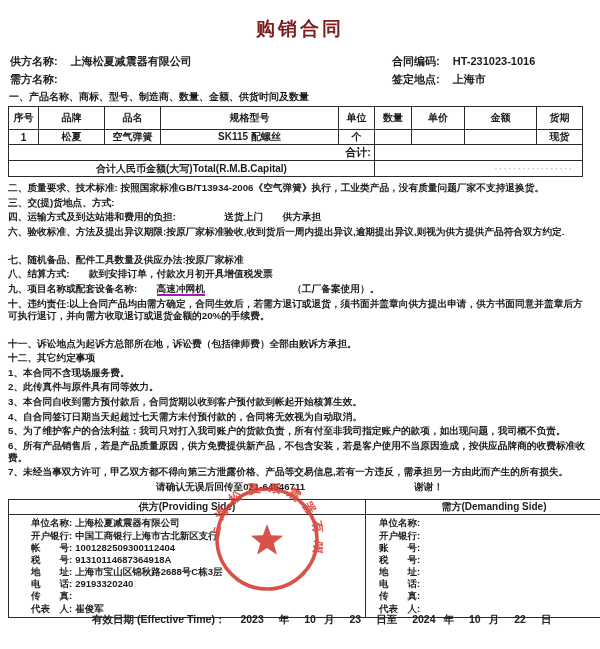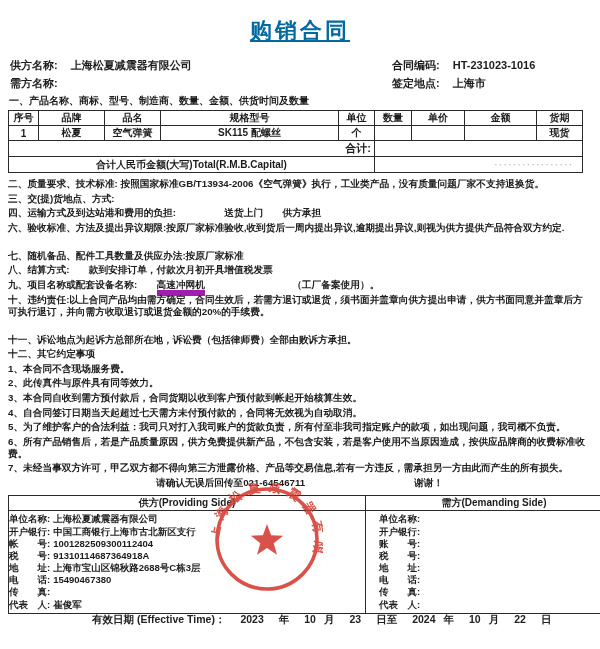--- a/index.html
+++ b/index.html
@@ -7,56 +7,56 @@
   body {
     width:600px; height:649px;
     font-family:"Liberation Sans","DejaVu Sans",sans-serif;
     color:#1c1c1c;
     position:relative;
     overflow:hidden;
   }
   .page { position:relative; width:600px; height:649px; padding:12px 8px 0 8px; }
 
   .title {
-    text-align:center; font-size:22px; font-weight:bold;
-    letter-spacing:3px; margin-top:4px; margin-bottom:10px; color:#0369a1;text-decoration:underline;
+    text-align:center; font-size:19px; font-weight:bold;
+    letter-spacing:3px; margin-top:4px; margin-bottom:10px; color:#7f1d1d;
   }
 
   .hdr { display:flex; justify-content:space-between; font-size:11px; font-weight:bold; margin-bottom:0;align-items:center; }
   .hdr-left { padding-left:2px; }
   .hdr-right { width:200px; }
   .hdr-row { line-height:18px; height:18px; white-space:nowrap; }
   .hdr-row .lbl { margin-right:10px; }
 
   .sec1-heading { font-size:10px; font-weight:bold; margin:2px 0 2px 1px; }
 
   table { border-collapse:collapse; table-layout:fixed; }
   .t1 { width:574px; font-size:10px; }
   .t1 th, .t1 td { border:1px solid #2a2a2a; text-align:center; font-weight:bold; overflow:hidden; white-space:nowrap; }
-  .t1 th { height:15px; }
+  .t1 th { height:23px; }
   .t1 td { height:14px; }
   .t1 .total-cell { text-align:right; padding-right:3px; font-size:11px; }
   .t1 .capital-cell { height:16px; }
   .t1 .dots-cell { text-align:right; padding-right:8px; color:#b5b5b5; font-size:8px; letter-spacing:2px; }
 
   .clauses { margin-top:5px; font-size:9.7px; font-weight:600; line-height:12px; color:#202020; }
   .clause { margin-bottom:2.6px; }
   .clause.gap-top { margin-top:16px; }
-  .hl-red { border-bottom:6px solid #a21caf; padding-bottom:0px; }
+  .hl-red { border-bottom:2px solid #a21caf; padding-bottom:0px; }
 
   .confirm-line { font-size:9.7px; font-weight:700; margin:3px 0 5px 0; display:flex;gap:31px; }
   .confirm-line .c1 { margin-left:148px; }
   .confirm-line .c2 { margin-left:78px; }
 
   .t2 { width:566px; font-size:9.5px; }
   .t2 th { border:1px solid #2a2a2a; height:14px; font-size:10px; font-weight:bold; }
   .t2 td { border:1px solid #2a2a2a; vertical-align:top; padding:2px 4px 2px 0; }
   .t2 .col-supplier { width:357px; }
   .t2 .col-buyer { width:257px; }
-  .t2 td.supplier-cell { }
+  .t2 td.supplier-cell { padding-left:22px; }
   .t2 td.buyer-cell { padding-left:13px; }
   .info-line { line-height:12.2px; height:12.2px; font-weight:bold; white-space:nowrap; }
   .info-line .ivalue { margin-left:3px; }
 
   .stamp { position:absolute; left:211px; top:483px; width:112px; height:112px; opacity:0.88; pointer-events:none; }
 
   .footer-date {
     position:absolute; left:0; top:613px; width:600px;
     display:flex; font-size:10.5px; font-weight:600; color:#222;
   }
@@ -173,21 +173,21 @@
       <th class="col-supplier">供方(Providing Side)</th>
       <th class="col-buyer">需方(Demanding Side)</th>
     </tr>
     <tr>
       <td class="supplier-cell">
         <div class="info-line"><span>单位名称:</span><span class="ivalue">上海松夏减震器有限公司</span></div>
         <div class="info-line"><span>开户银行:</span><span class="ivalue">中国工商银行上海市古北新区支行</span></div>
         <div class="info-line"><span>帐　　号:</span><span class="ivalue">1001282509300112404</span></div>
         <div class="info-line"><span>税　　号:</span><span class="ivalue">91310114687364918A</span></div>
         <div class="info-line"><span>地　　址:</span><span class="ivalue">上海市宝山区锦秋路2688号C栋3层</span></div>
-        <div class="info-line"><span>电　　话:</span><span class="ivalue">15490467380</span></div>
+        <div class="info-line"><span>电　　话:</span><span class="ivalue">29193320240</span></div>
         <div class="info-line"><span>传　　真:</span><span class="ivalue"></span></div>
         <div class="info-line"><span>代表　人:</span><span class="ivalue">崔俊军</span></div>
       </td>
       <td class="buyer-cell">
         <div class="info-line"><span>单位名称:</span><span class="ivalue"></span></div>
         <div class="info-line"><span>开户银行:</span><span class="ivalue"></span></div>
         <div class="info-line"><span>账　　号:</span><span class="ivalue"></span></div>
         <div class="info-line"><span>税　　号:</span><span class="ivalue"></span></div>
         <div class="info-line"><span>地　　址:</span><span class="ivalue"></span></div>
         <div class="info-line"><span>电　　话:</span><span class="ivalue"></span></div>

